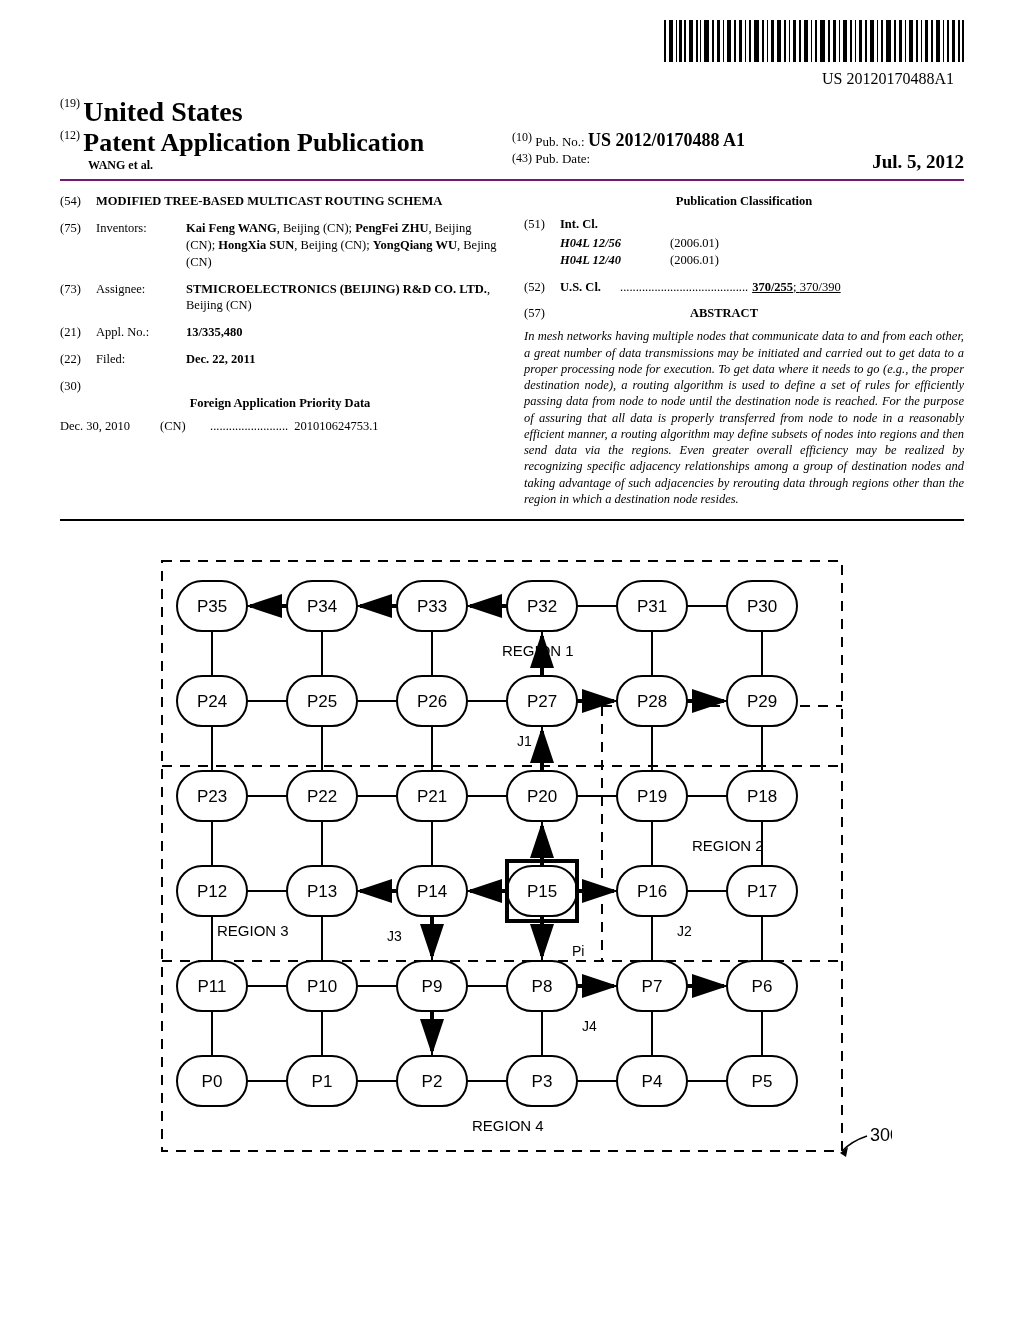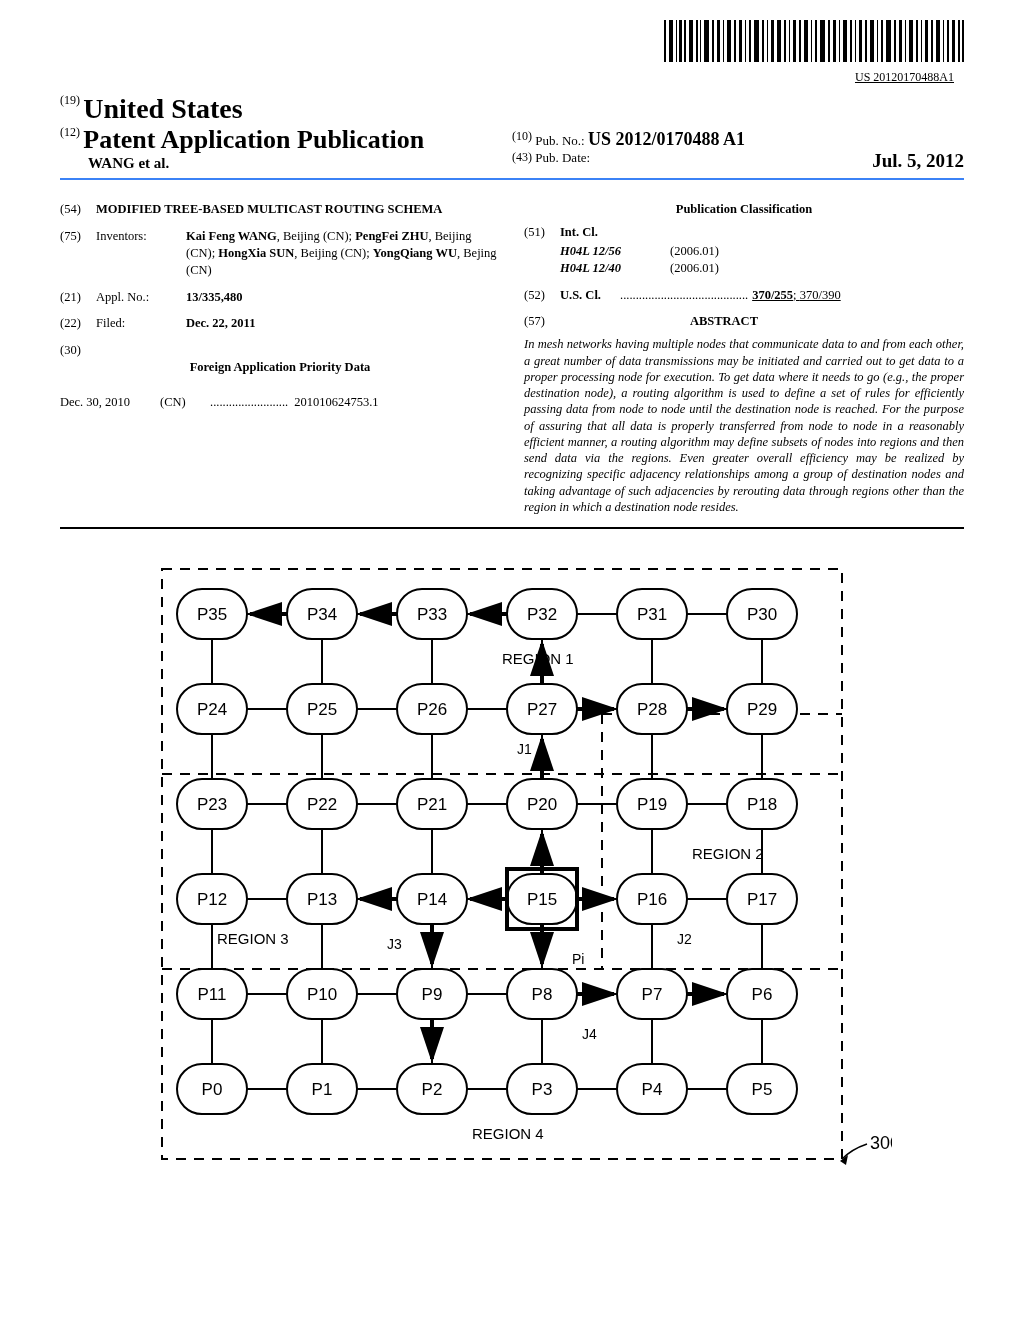--- a/index.html
+++ b/index.html
@@ -19,32 +19,31 @@
   }
   .barcode {
     text-align: right;
     margin-bottom: 4px;
   }
   .barcode svg {
     display: inline-block;
   }
   .barcode-text {
     text-align: right;
-    font-size: 12px;
+    font-size: 16px;
     margin-bottom: 8px;
     padding-right: 10px;
-    text-decoration: underline;
   }
   .header {
     display: flex;
     justify-content: space-between;
     align-items: flex-end;
-    border-bottom: 2px solid #3b82f6;
+    border-bottom: 2px solid #701a75;
     padding-bottom: 6px;
-    margin-bottom: 21px;
+    margin-bottom: 12px;
   }
   .header-left {
     flex: 1;
   }
   .header-right {
     flex: 1;
     text-align: left;
     font-size: 13px;
   }
   .country {
@@ -53,21 +52,21 @@
   }
   .sup {
     font-size: 12px;
     vertical-align: top;
   }
   .pub-title {
     font-size: 26px;
     font-weight: bold;
   }
   .authors {
-    font-size: 15px;
+    font-size: 12px;
     font-weight: bold;
   }
   .pub-no {
     font-size: 18px;
     font-weight: bold;
   }
   .pub-date {
     font-size: 19px;
     font-weight: bold;
     float: right;
@@ -228,40 +227,47 @@
         <div class="field-num">(75)</div>
         <div class="field-label">Inventors:</div>
         <div class="field-val">
           <b>Kai Feng WANG</b>, Beijing (CN);
           <b>PengFei ZHU</b>, Beijing (CN);
           <b>HongXia SUN</b>, Beijing (CN);
           <b>YongQiang WU</b>, Bejing (CN)
         </div>
       </div>
 
+      <div class="field-row">
+        <div class="field-num">(73)</div>
+        <div class="field-label">Assignee:</div>
+        <div class="field-val">
+          <b>STMICROELECTRONICS (BEIJING) R&amp;D CO. LTD.</b>, Beijing (CN)
+        </div>
+      </div>
 
       <div class="field-row">
         <div class="field-num">(21)</div>
         <div class="field-label">Appl. No.:</div>
         <div class="field-val bold">13/335,480</div>
       </div>
 
       <div class="field-row">
         <div class="field-num">(22)</div>
         <div class="field-label">Filed:</div>
         <div class="field-val bold">Dec. 22, 2011</div>
       </div>
 
       <div style="margin-top:10px;">
         <span>(30)</span>
         <span style="display:inline-block;width:100%;text-align:center;margin-top:-16px;">
           <b>Foreign Application Priority Data</b>
         </span>
       </div>
-      <div class="field-row" style="margin-top:18px;">
+      <div class="field-row" style="margin-top:6px;">
         <div style="width:100px;">Dec. 30, 2010</div>
         <div style="width:50px;">(CN)</div>
         <div>.........................</div>
         <div style="margin-left:6px;">201010624753.1</div>
       </div>
     </div>
 
     <div class="col">
       <div class="section-heading">Publication Classification</div>
 

